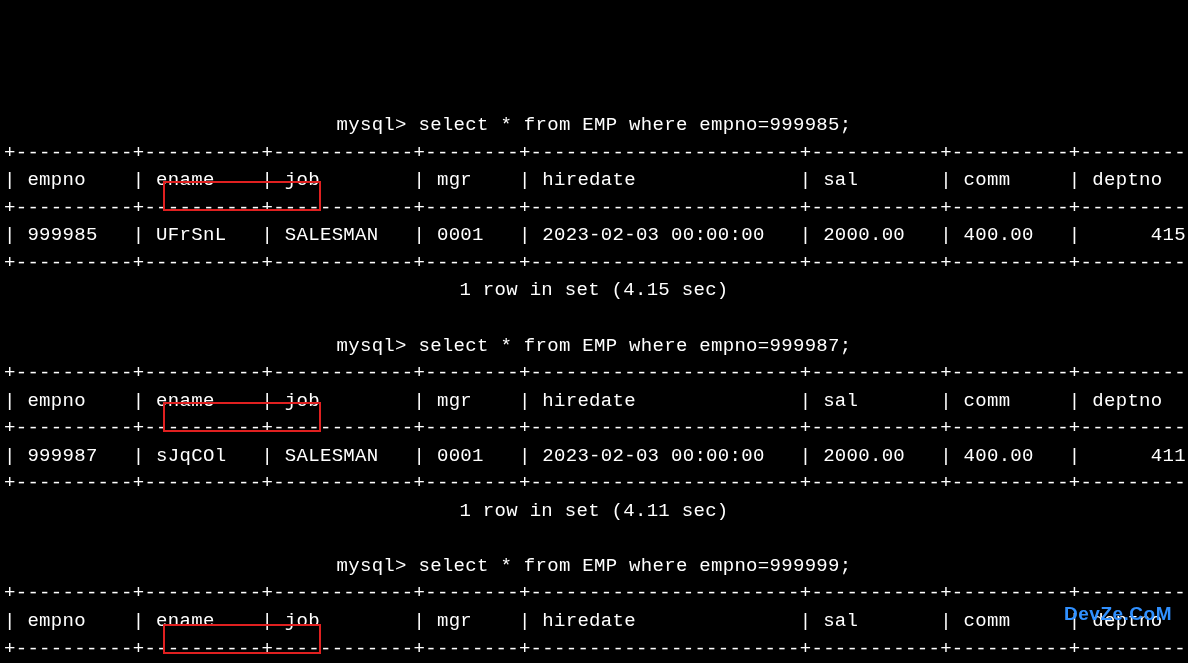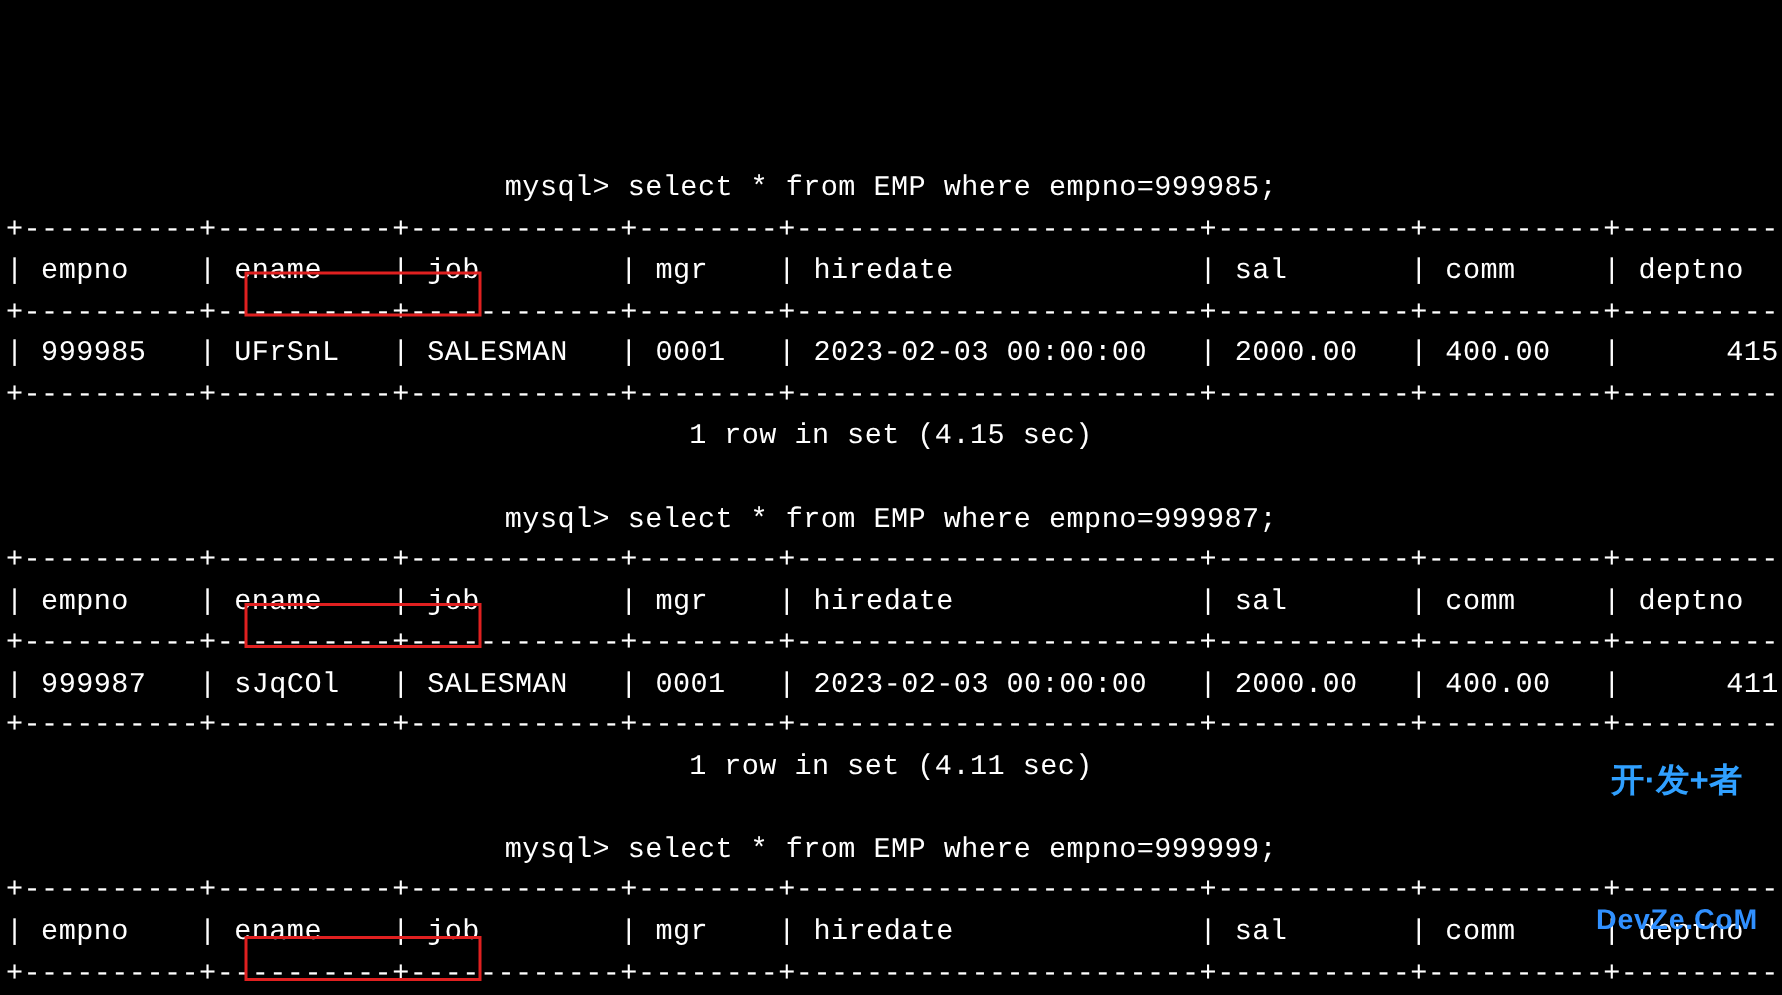--- a/index.html
+++ b/index.html
@@ -47,18 +47,17 @@
 
 
 
 <div class="block" id="terminal-output"><div><span>mysql&gt; </span><span>select * from EMP where empno=999985;</span></div><div>+----------+----------+------------+--------+-----------------------+-----------+----------+----------+</div><div>| empno    | ename    | job        | mgr    | hiredate              | sal       | comm     | deptno   |</div><div>+----------+----------+------------+--------+-----------------------+-----------+----------+----------+</div><div>| 999985   | UFrSnL   | SALESMAN   | 0001   | 2023-02-03 00:00:00   | 2000.00   | 400.00   |      415 |</div><div>+----------+----------+------------+--------+-----------------------+-----------+----------+----------+</div><div><span>1 row in set </span><span>(4.15 sec)</span></div><div> </div><div><span>mysql&gt; </span><span>select * from EMP where empno=999987;</span></div><div>+----------+----------+------------+--------+-----------------------+-----------+----------+----------+</div><div>| empno    | ename    | job        | mgr    | hiredate              | sal       | comm     | deptno   |</div><div>+----------+----------+------------+--------+-----------------------+-----------+----------+----------+</div><div>| 999987   | sJqCOl   | SALESMAN   | 0001   | 2023-02-03 00:00:00   | 2000.00   | 400.00   |      411 |</div><div>+----------+----------+------------+--------+-----------------------+-----------+----------+----------+</div><div><span>1 row in set </span><span>(4.11 sec)</span></div><div> </div><div><span>mysql&gt; </span><span>select * from EMP where empno=999999;</span></div><div>+----------+----------+------------+--------+-----------------------+-----------+----------+----------+</div><div>| empno    | ename    | job        | mgr    | hiredate              | sal       | comm     | deptno   |</div><div>+----------+----------+------------+--------+-----------------------+-----------+----------+----------+</div></div>
 
 <div class="highlight-box" style="top:181px; left:163px; width:158px; height:30px;"></div>
 <div class="highlight-box" style="top:402px; left:163px; width:158px; height:30px;"></div>
 <div class="highlight-box" style="top:624px; left:163px; width:158px; height:30px;"></div>
 
 <div class="watermark">
-  <div class="line1"><span>开·发+者</span></div>
   <div class="line2"><span>DevZe.CoM</span></div>
 </div>
 
 
 
 
 </body></html>

